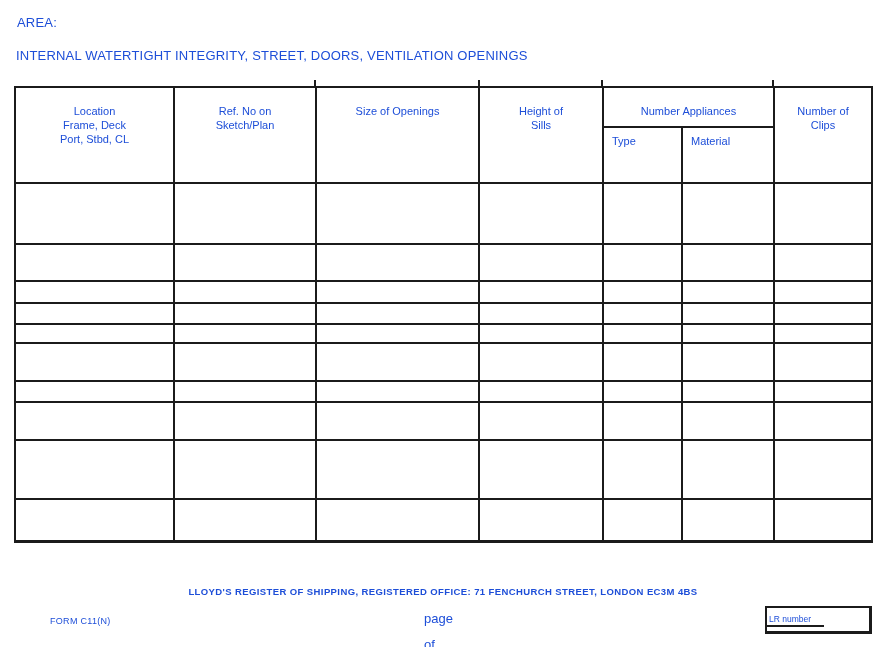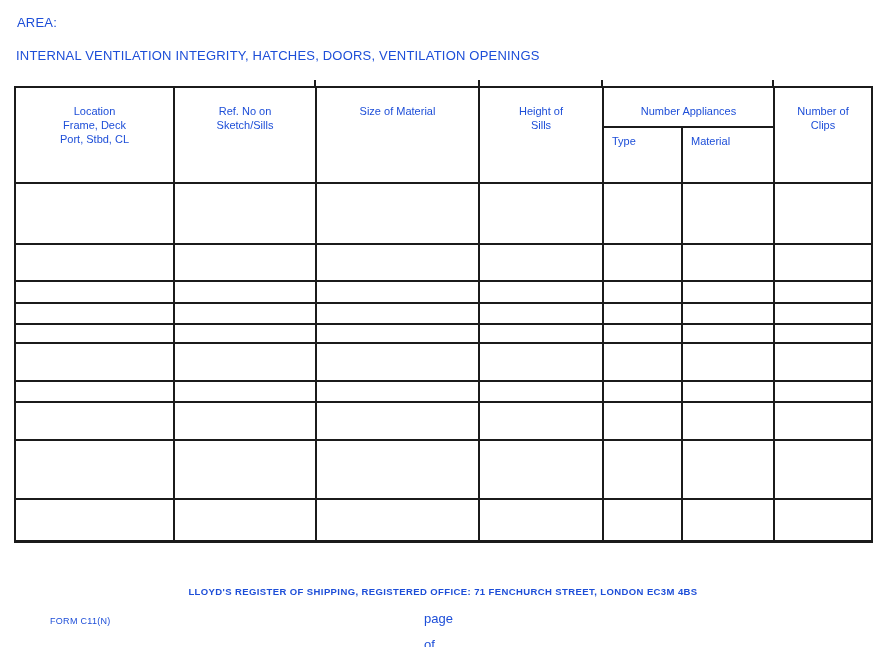--- a/index.html
+++ b/index.html
@@ -98,21 +98,21 @@
     border-bottom: 2px solid #1b1b1b;
     white-space: nowrap;
   }
 </style>
 </head>
 <body>
 
 <div class="page">
 
   <div class="area-label">AREA:</div>
-  <div class="doc-title">INTERNAL VENTILATION INTEGRITY, HATCHES, DOORS, VENTILATION OPENINGS</div>
+  <div class="doc-title">INTERNAL WATERTIGHT INTEGRITY, STREET, DOORS, VENTILATION OPENINGS</div>
 
   <div class="tick" style="left:314px"></div>
   <div class="tick" style="left:478px"></div>
   <div class="tick" style="left:601px"></div>
   <div class="tick" style="left:772px"></div>
 
   <table class="openings">
     <colgroup>
       <col style="width:159px">
       <col style="width:142px">
@@ -121,22 +121,22 @@
       <col style="width:79px">
       <col style="width:92px">
       <col style="width:98px">
     </colgroup>
     <thead>
       <tr style="height:40px">
         <th rowspan="2">Location
 Frame, Deck
 Port, Stbd, CL</th>
         <th rowspan="2">Ref. No on
-Sketch/Sills</th>
-        <th rowspan="2">Size of Material</th>
+Sketch/Plan</th>
+        <th rowspan="2">Size of Openings</th>
         <th rowspan="2">Height of
 Sills</th>
         <th colspan="2">Number Appliances</th>
         <th rowspan="2">Number of
 Clips</th>
       </tr>
       <tr style="height:56px">
         <th class="sub">Type</th>
         <th class="sub">Material</th>
       </tr>
@@ -237,14 +237,17 @@
 
   <div class="footer-office">LLOYD'S REGISTER OF SHIPPING, REGISTERED OFFICE: 71 FENCHURCH STREET, LONDON EC3M 4BS</div>
 
   <div class="form-number">FORM C11(N)</div>
 
   <div class="page-of">
     <span>page</span>
     <span>of</span>
   </div>
 
+  <div class="lr-box">
+    <span class="lr-label">LR number</span>
+  </div>
 
 </div>
 
 </body></html>

